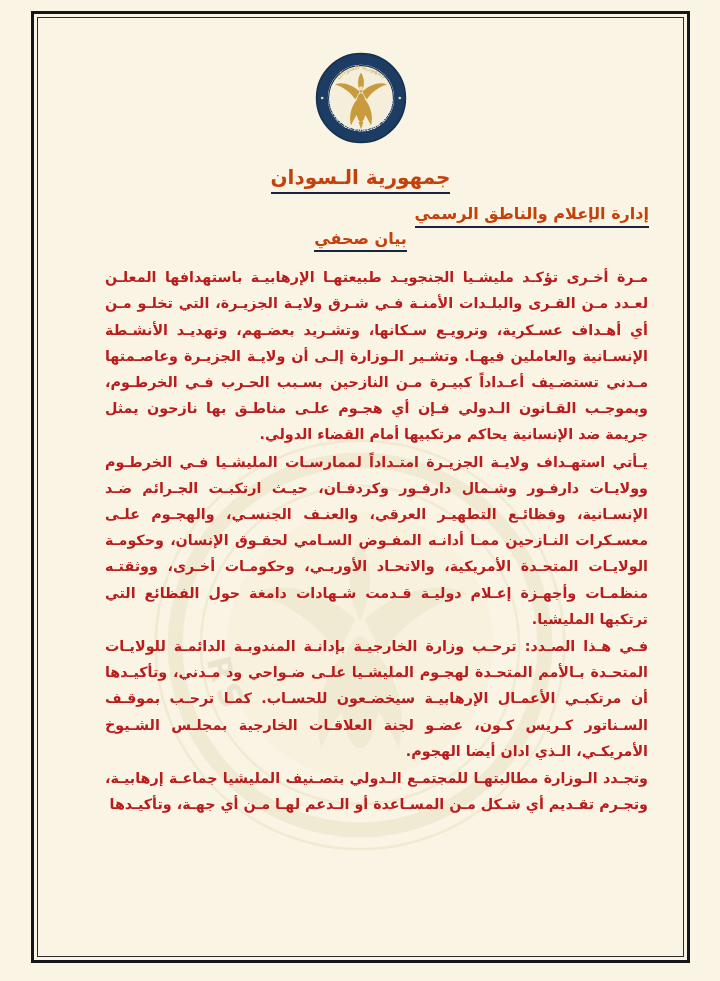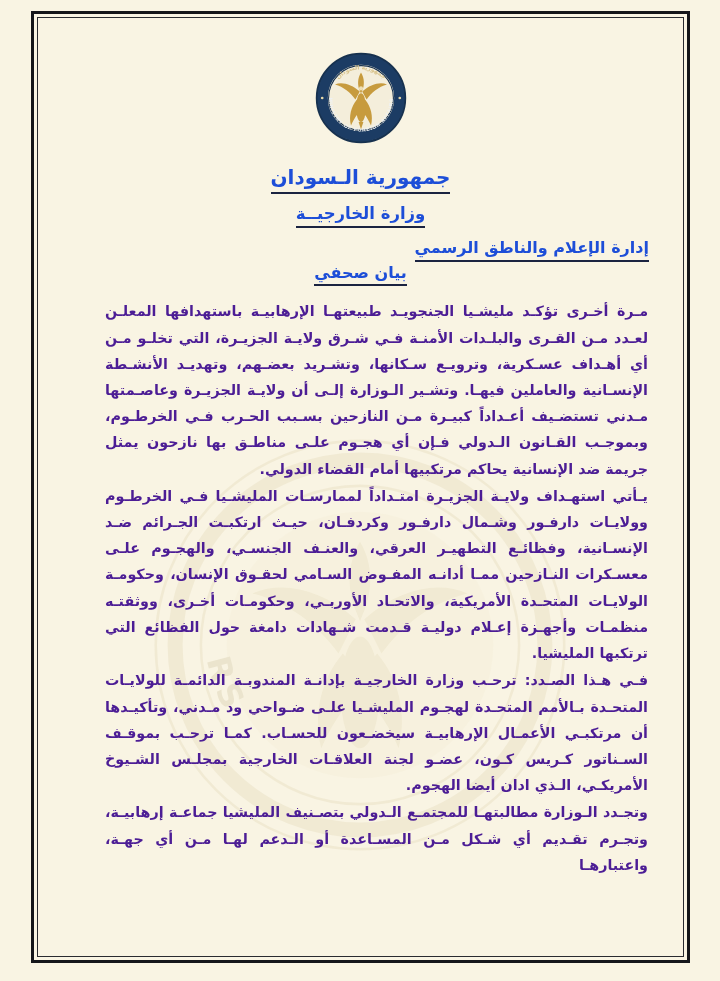--- a/index.html
+++ b/index.html
@@ -79,42 +79,42 @@
   }
   #emblem {
     display: inline-block;
     width: 96px;
     height: 96px;
   }
 
   
   .hd {
     text-align: center;
-    color: #1d4ed8;
+    color: #c2410c;
     font-weight: bold;
     letter-spacing: 0.3px;
     margin: 0 auto;
     line-height: 1.35;
   }
   .hd span {
     display: inline-block;
     border-bottom: 2px solid #1b2340;
     padding-bottom: 1px;
   }
   #hd-country { font-size: 20px; margin-top: 2px; }
   #hd-ministry { font-size: 16.5px; margin-top: 9px; }
   #hd-dept { font-size: 16px; margin-top: 9px; text-align: right; }
   #hd-type { font-size: 16px; margin-bottom: 12px; }
 
   
   #body-text {
     direction: rtl;
     text-align: justify;
     text-align-last: right;
-    color: #4c1d95;
+    color: #b91c1c;
     font-size: 14.3px;
     line-height: 26.2px;
     font-weight: 600;
     padding: 0 1px;
     margin-left: 32px;
   }
   #body-text p {
     margin: 0 0 1px 0;
     text-align: justify;
     text-justify: inter-word;
@@ -185,31 +185,28 @@
         </g>
         <g fill="#eedfb4">
           <circle cx="60" cy="48" r="2.6"></circle>
         </g>
       </svg>
     </div>
 
     <div class="hd" id="hd-country">
       <span>جمهورية الـسودان</span>
     </div>
-    <div class="hd" id="hd-ministry">
-      <span>وزارة الخارجيــة</span>
-    </div>
     <div class="hd" id="hd-dept">
       <span>إدارة الإعلام والناطق الرسمي</span>
     </div>
     <div class="hd" id="hd-type">
       <span>بيان صحفي</span>
     </div>
 
     <div id="body-text">
       <p>مـرة أخـرى تؤكـد مليشـيا الجنجويـد طبيعتهـا الإرهابيـة باستهدافها المعلـن لعـدد مـن القـرى والبلـدات الأمنـة فـي شـرق ولايـة الجزيـرة، التي تخلـو مـن أي أهـداف عسـكرية، وترويـع سـكانها، وتشـريد بعضـهم، وتهديـد الأنشـطة الإنسـانية والعاملين فيهـا. وتشـير الـوزارة إلـى أن ولايـة الجزيـرة وعاصـمتها مـدني تستضـيف أعـداداً كبيـرة مـن النازحين بسـبب الحـرب فـي الخرطـوم، وبموجـب القـانون الـدولي فـإن أي هجـوم علـى مناطـق بها نازحون يمثل جريمة ضد الإنسانية يحاكم مرتكبيها أمام القضاء الدولي.</p>
       <p>يـأتي استهـداف ولايـة الجزيـرة امتـداداً لممارسـات المليشـيا فـي الخرطـوم وولايـات دارفـور وشـمال دارفـور وكردفـان، حيـث ارتكبـت الجـرائم ضـد الإنسـانية، وفظائـع التطهيـر العرقي، والعنـف الجنسـي، والهجـوم علـى معسـكرات النـازحين ممـا أدانـه المفـوض السـامي لحقـوق الإنسان، وحكومـة الولايـات المتحـدة الأمريكية، والاتحـاد الأوربـي، وحكومـات أخـرى، ووثقتـه منظمـات وأجهـزة إعـلام دوليـة قـدمت شـهادات دامغة حول الفظائع التي ترتكبها المليشيا.</p>
       <p>فـي هـذا الصـدد: ترحـب وزارة الخارجيـة بإدانـة المندوبـة الدائمـة للولايـات المتحـدة بـالأمم المتحـدة لهجـوم المليشـيا علـى ضـواحي ود مـدني، وتأكيـدها أن مرتكبـي الأعمـال الإرهابيـة سيخضـعون للحسـاب. كمـا ترحـب بموقـف السـناتور كـريس كـون، عضـو لجنة العلاقـات الخارجية بمجلـس الشـيوخ الأمريكـي، الـذي ادان أيضا الهجوم.</p>
-      <p>وتجـدد الـوزارة مطالبتهـا للمجتمـع الـدولي بتصـنيف المليشيا جماعـة إرهابيـة، وتجـرم تقـديم أي شـكل مـن المسـاعدة أو الـدعم لهـا مـن أي جهـة، واعتبارهـا</p>
+      <p>وتجـدد الـوزارة مطالبتهـا للمجتمـع الـدولي بتصـنيف المليشيا جماعـة إرهابيـة، وتجـرم تقـديم أي شـكل مـن المسـاعدة أو الـدعم لهـا مـن أي جهـة، وتأكيـدها</p>
     </div>
 
   </div>
 </div>
 
 </body></html>

